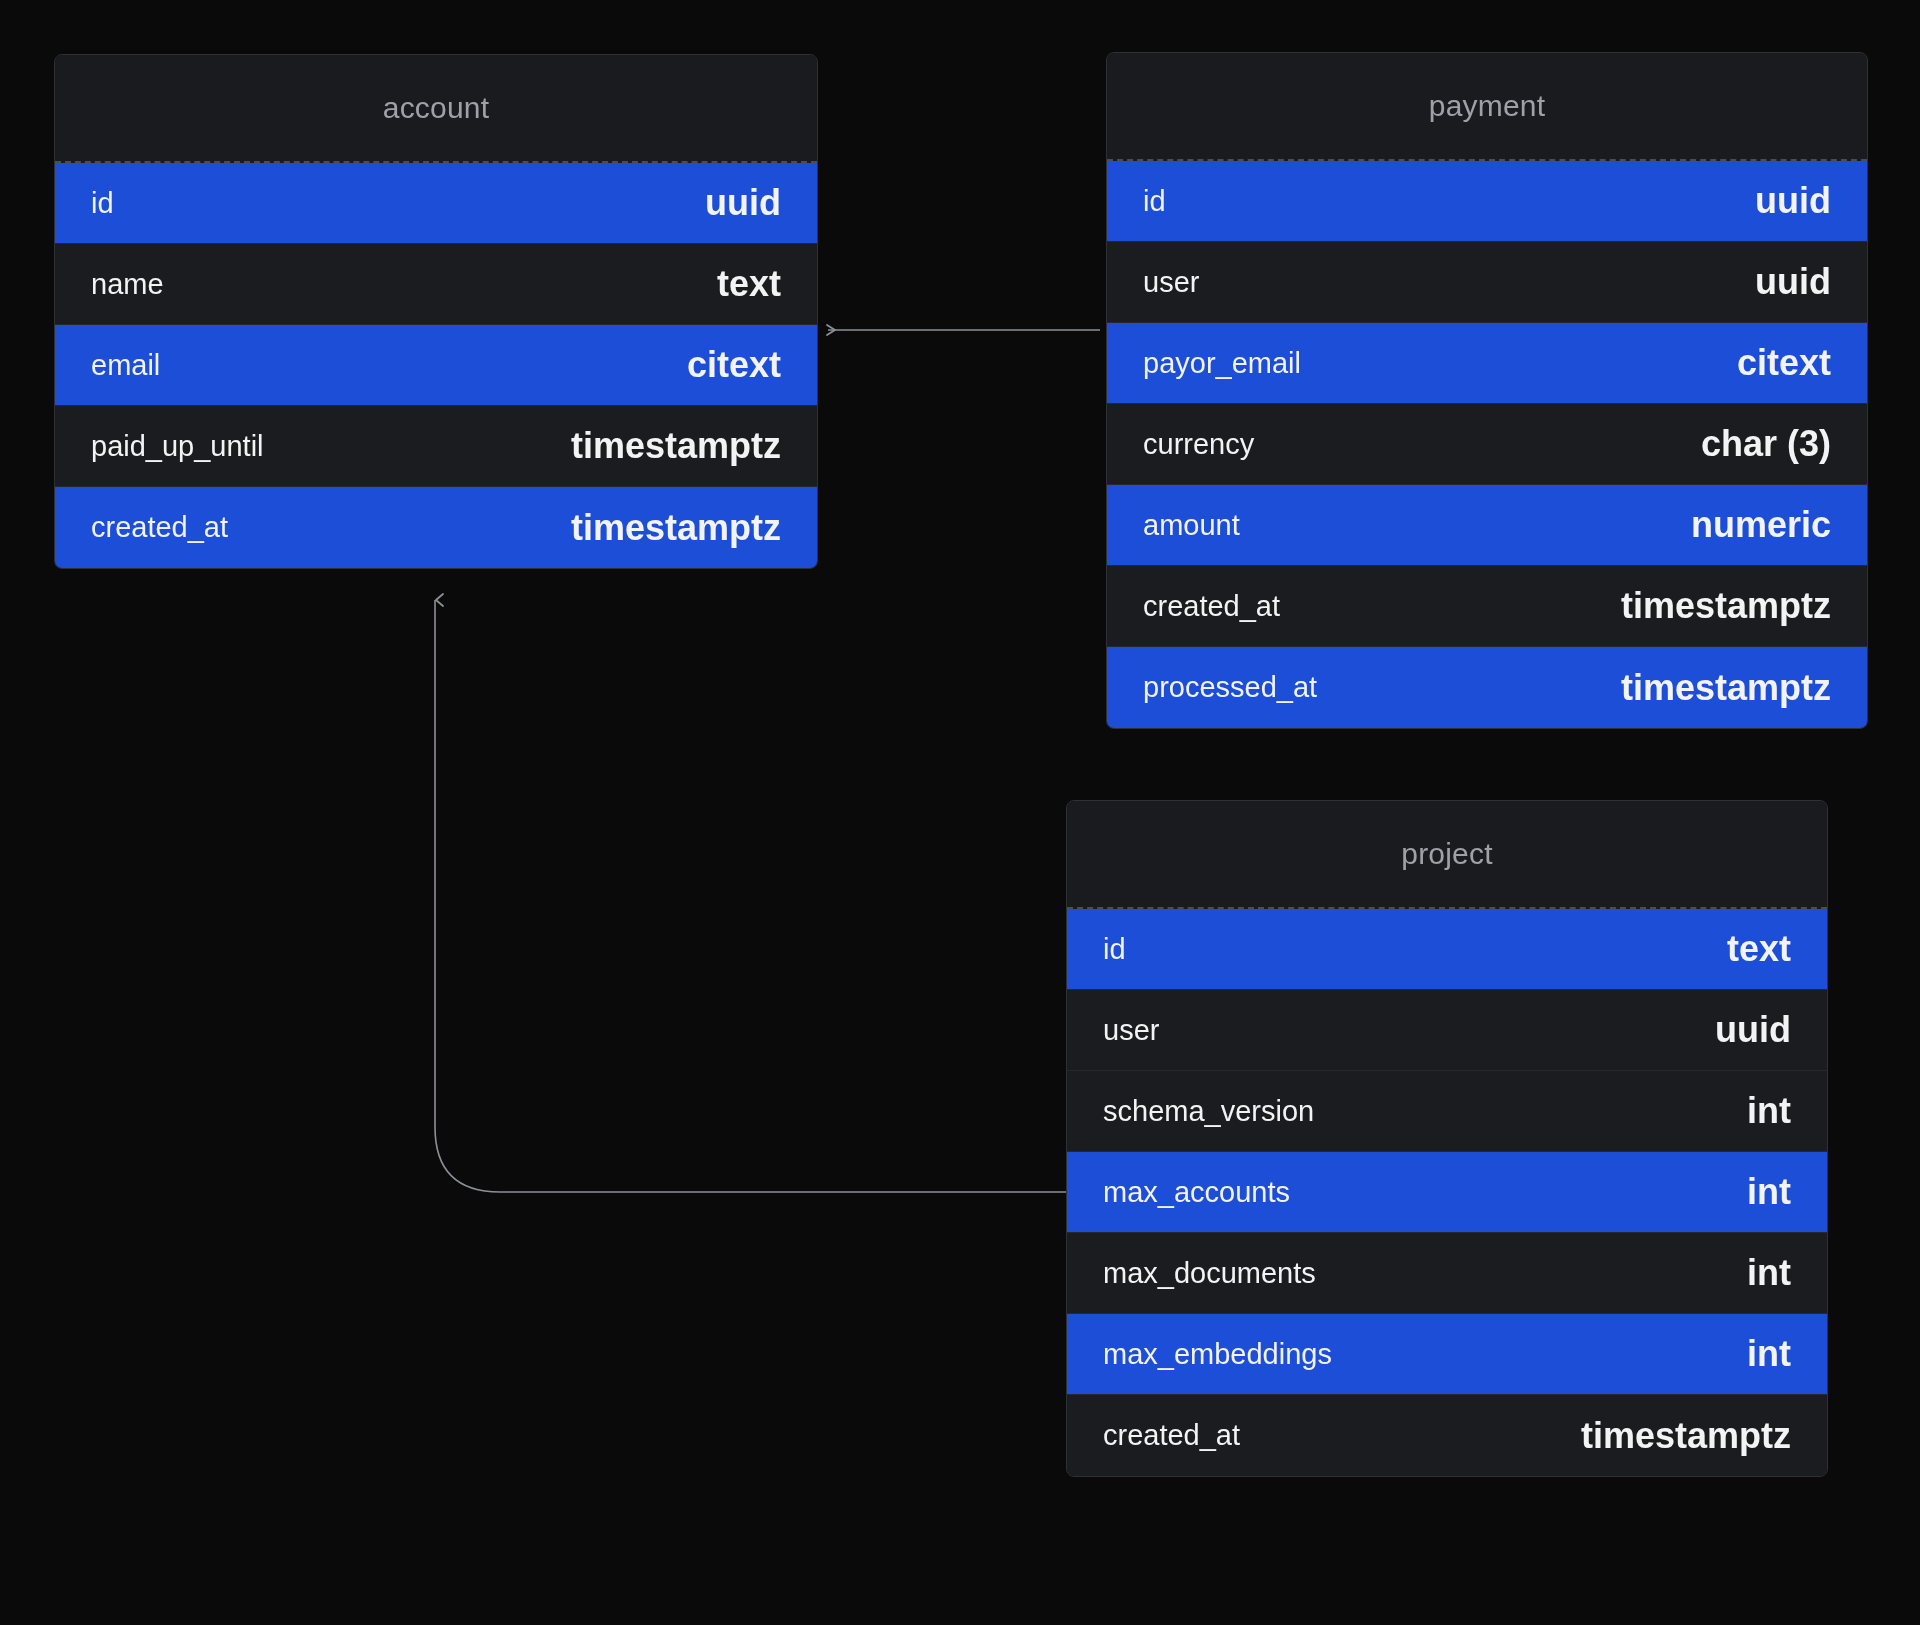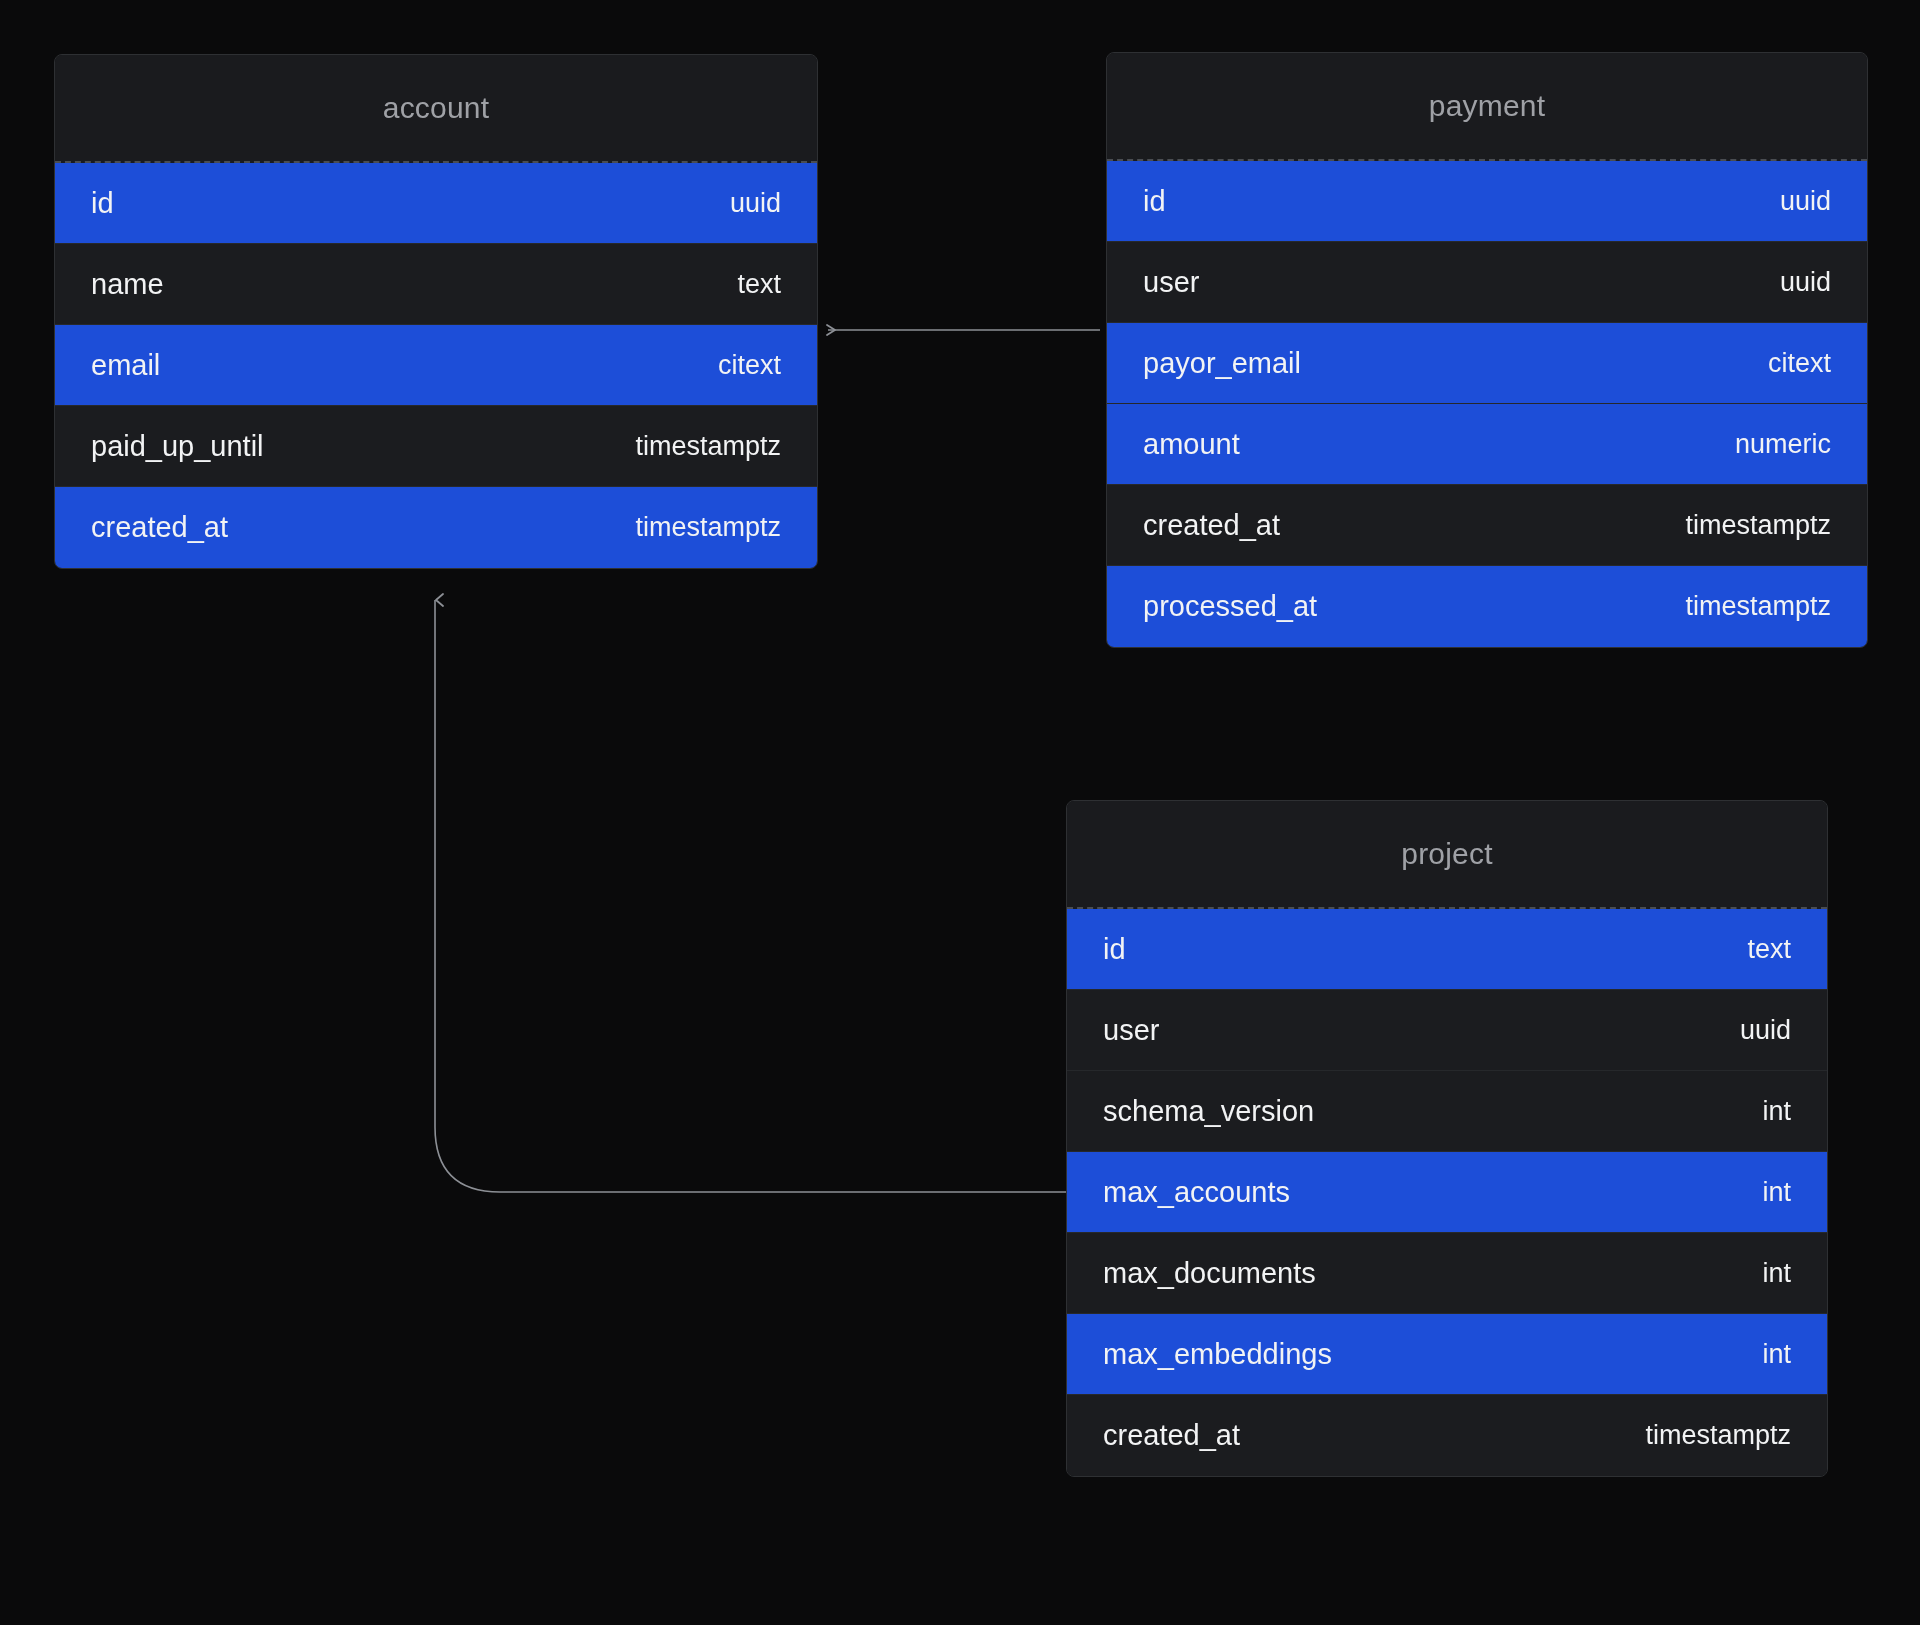--- a/index.html
+++ b/index.html
@@ -65,23 +65,23 @@
     background: #1b1c1f;
     gap: 48px;
   }
   .field-name {
     font-size: 29px;
     color: #f2f3f4;
     font-weight: 400;
     white-space: nowrap;
   }
   .field-type {
-    font-size: 27px;
+    font-size: 36px;
     color: #f2f3f4;
-    font-weight: 400;
+    font-weight: 700;
     white-space: nowrap;
   }
 </style>
 </head>
 <body>
 
 <div id="canvas">
 
   <svg class="edge-layer" width="1920" height="1625" viewBox="0 0 1920 1625">
     <defs>
@@ -133,20 +133,24 @@
       <span class="field-type">uuid</span>
     </div>
     <div class="field-row even">
       <span class="field-name">user</span>
       <span class="field-type">uuid</span>
     </div>
     <div class="field-row odd">
       <span class="field-name">payor_email</span>
       <span class="field-type">citext</span>
     </div>
+    <div class="field-row even">
+      <span class="field-name">currency</span>
+      <span class="field-type">char (3)</span>
+    </div>
     <div class="field-row odd">
       <span class="field-name">amount</span>
       <span class="field-type">numeric</span>
     </div>
     <div class="field-row even">
       <span class="field-name">created_at</span>
       <span class="field-type">timestamptz</span>
     </div>
     <div class="field-row odd">
       <span class="field-name">processed_at</span>

